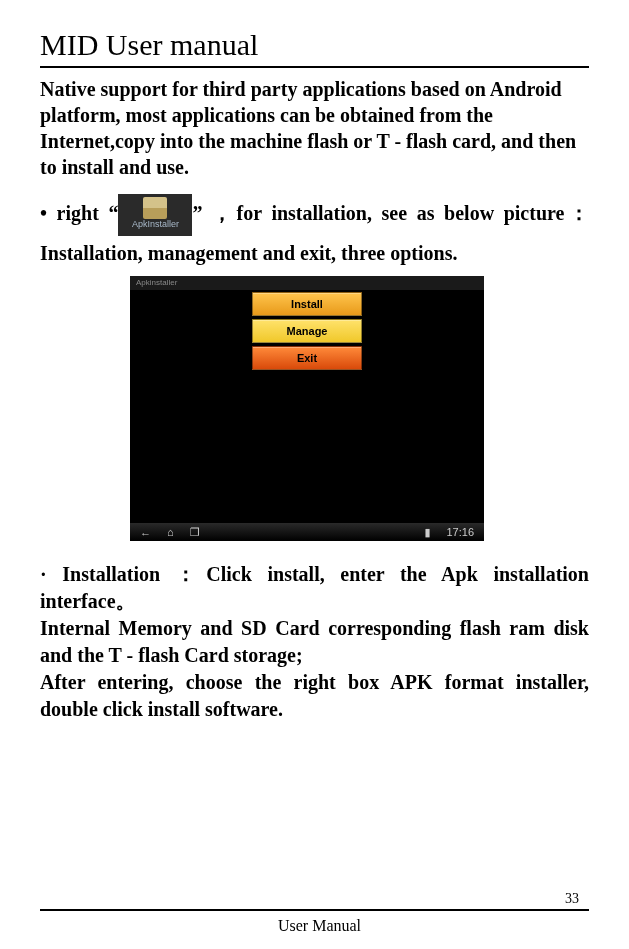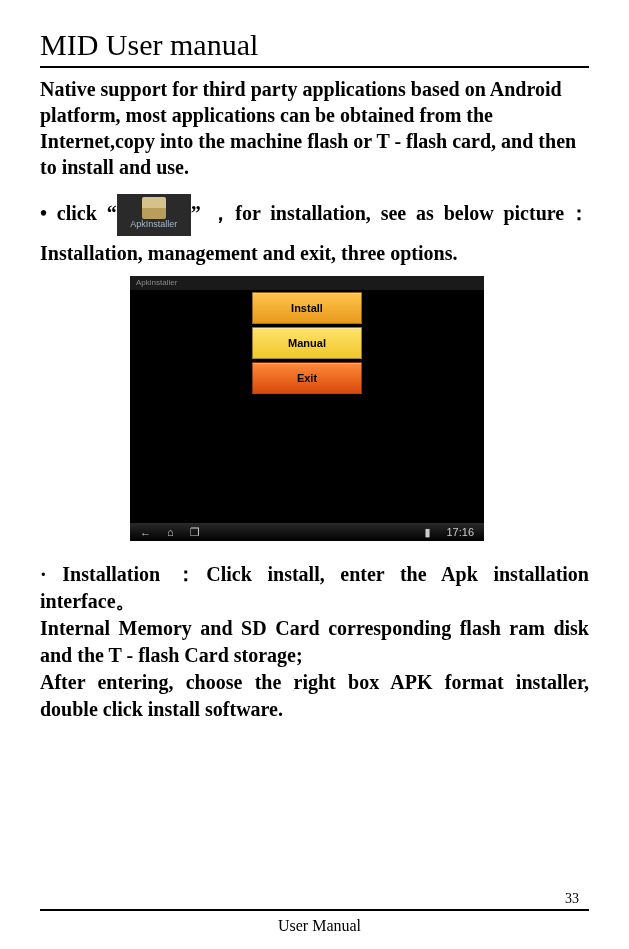--- a/index.html
+++ b/index.html
@@ -91,21 +91,21 @@
       position: absolute;
       top: 16px;
       left: 50%;
       transform: translateX(-50%);
       display: flex;
       flex-direction: column;
       gap: 3px;
     }
     .screenshot .app-btn {
       width: 110px;
-      height: 32px;
+      height: 24px;
       border-radius: 0;
       display: flex;
       align-items: center;
       justify-content: center;
       font-family: Arial, sans-serif;
       font-weight: bold;
       font-size: 11px;
       color: #000;
       border: 1px solid rgba(0,0,0,0.4);
       box-shadow: inset 0 1px 0 rgba(255,255,255,0.3);
@@ -168,28 +168,28 @@
   </style>
 </head>
 <body>
 
 <h1 class="page-title">MID User manual</h1>
 <div class="title-underline"></div>
 
 <p class="para-bold">Native support for third party applications based on Android platform, most applications can be obtained from the Internet,copy into the machine flash or T - flash card, and then to install and use.</p>
 
 <p class="para-click">
-  <span>• click  “</span><span class="apk-icon"><span class="box"></span><span class="label">ApkInstaller</span></span><span>” ，for installation, see as below picture：Installation, management and exit, three options.</span>
+  <span>• right  “</span><span class="apk-icon"><span class="box"></span><span class="label">ApkInstaller</span></span><span>” ，for installation, see as below picture：Installation, management and exit, three options.</span>
 </p>
 
 <div class="screenshot">
   <div class="topbar">Apkinstaller</div>
   <div class="btn-stack">
     <div class="app-btn btn-install">Install</div>
-    <div class="app-btn btn-manage">Manual</div>
+    <div class="app-btn btn-manage">Manage</div>
     <div class="app-btn btn-exit">Exit</div>
   </div>
   <div class="navbar">
     <div class="left-icons">
       <span class="nav-icon">←</span>
       <span class="nav-icon">⌂</span>
       <span class="nav-icon">❐</span>
     </div>
     <div class="right-icons">
       <span class="nav-icon">▮</span>

